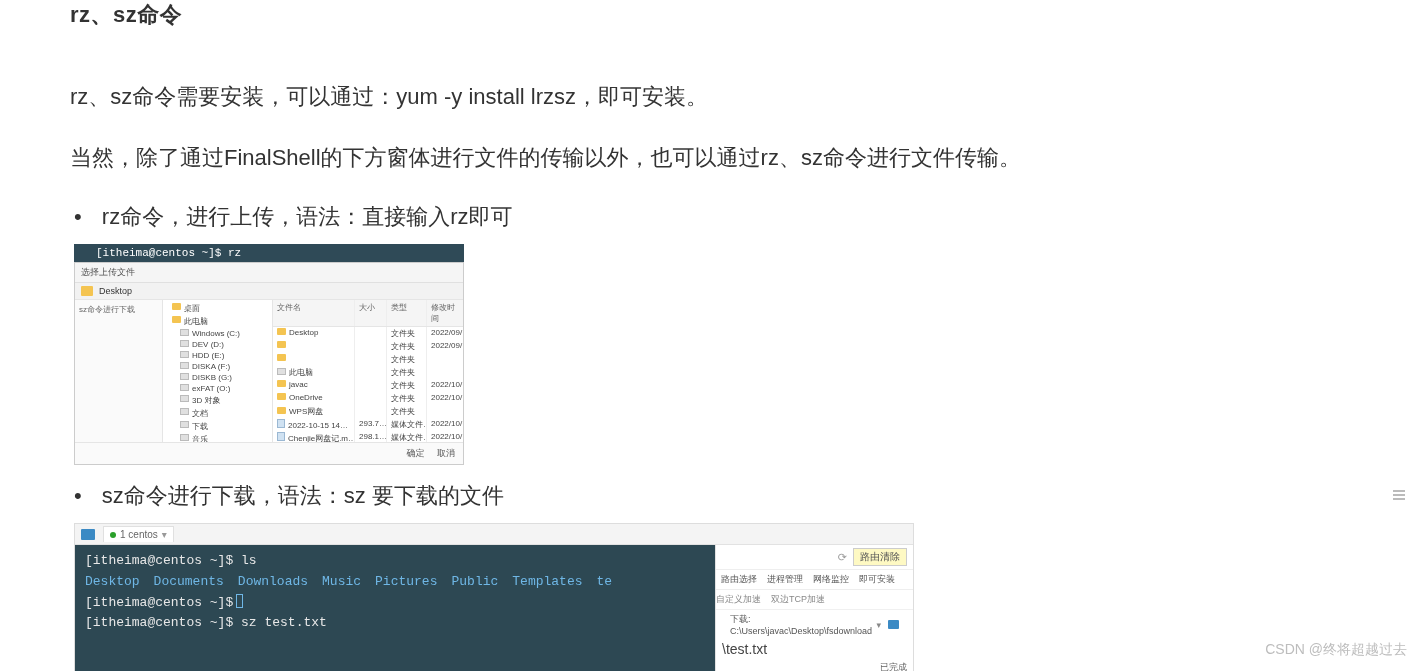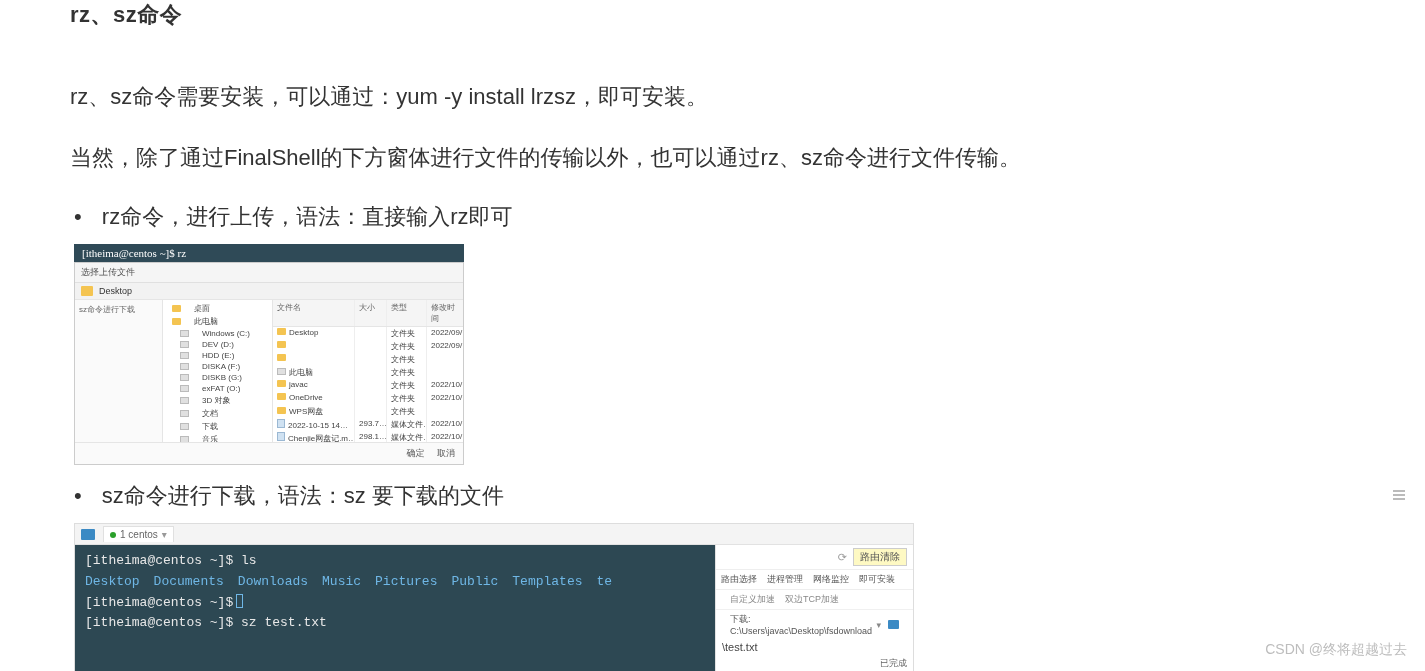--- a/index.html
+++ b/index.html
@@ -42,22 +42,22 @@
     
     .screenshot1 {
       margin: 0 0 16px 4px;
       width: 390px;
       font-size: 9px;
       color: #333;
     }
     .term-bar1 {
       background: #2f4a57;
       color: #fff;
-      padding: 3px 8px;
-      font-family: Liberation Serif, serif;
+      padding: 3px 22px;
+      font-family: Liberation Mono, monospace;
       font-size: 11px;
     }
     .dialog-frame {
       border: 1px solid #ccc;
       background: #fafafa;
     }
     .dialog-title {
       background: #f5f5f5;
       border-bottom: 1px solid #e0e0e0;
       padding: 3px 6px;
@@ -80,21 +80,21 @@
     .dialog-mid {
       width: 110px;
       border-right: 1px solid #e5e5e5;
       padding: 2px 3px;
       font-size: 8px;
       color: #444;
       overflow: hidden;
     }
     .tree-item { padding: 1px 0 1px 6px; white-space: nowrap; }
     .tree-item.sub { padding-left: 14px; }
-    .tree-row { display: flex; align-items: center; gap: 13px; }
+    .tree-row { display: flex; gap: 3px; }
     .dialog-right {
       flex: 1;
       font-size: 8px;
       color: #444;
       overflow: hidden;
     }
     .list-header {
       display: flex;
       background: #f5f5f5;
       border-bottom: 1px solid #e5e5e5;
@@ -202,37 +202,37 @@
       background: #fef9c3;
     }
     .panel-tabs {
       display: flex;
       border-bottom: 1px solid #eee;
       font-size: 9px;
       align-items: flex-end;
     }
     .ptab { padding: 3px 5px; color: #555; }
     .panel-row {
-      padding: 3px 14px;
+      padding: 3px 0;
       font-size: 9px;
       color: #888;
       border-bottom: 1px solid #f0f0f0;
     }
     .dl-row {
       padding: 3px 14px;
       font-size: 9px;
       display: flex;
       justify-content: space-between;
       align-items: center;
       color: #555;
     }
     .dl-folder-icon {
       width: 11px; height: 9px; background: #3b8ac4; border-radius: 1px; margin-left: 4px;
     }
-    .dl-file { padding: 2px 6px; font-size: 11px; color: #444; }
+    .dl-file { padding: 2px 6px; font-size: 14px; color: #444; }
     .dl-done { padding: 2px 6px; font-size: 9px; color: #666; text-align: right; }
 
     .watermark {
       position: absolute;
       bottom: 12px;
       right: 18px;
       font-size: 14px;
       color: #bdbdbd;
     }
 

